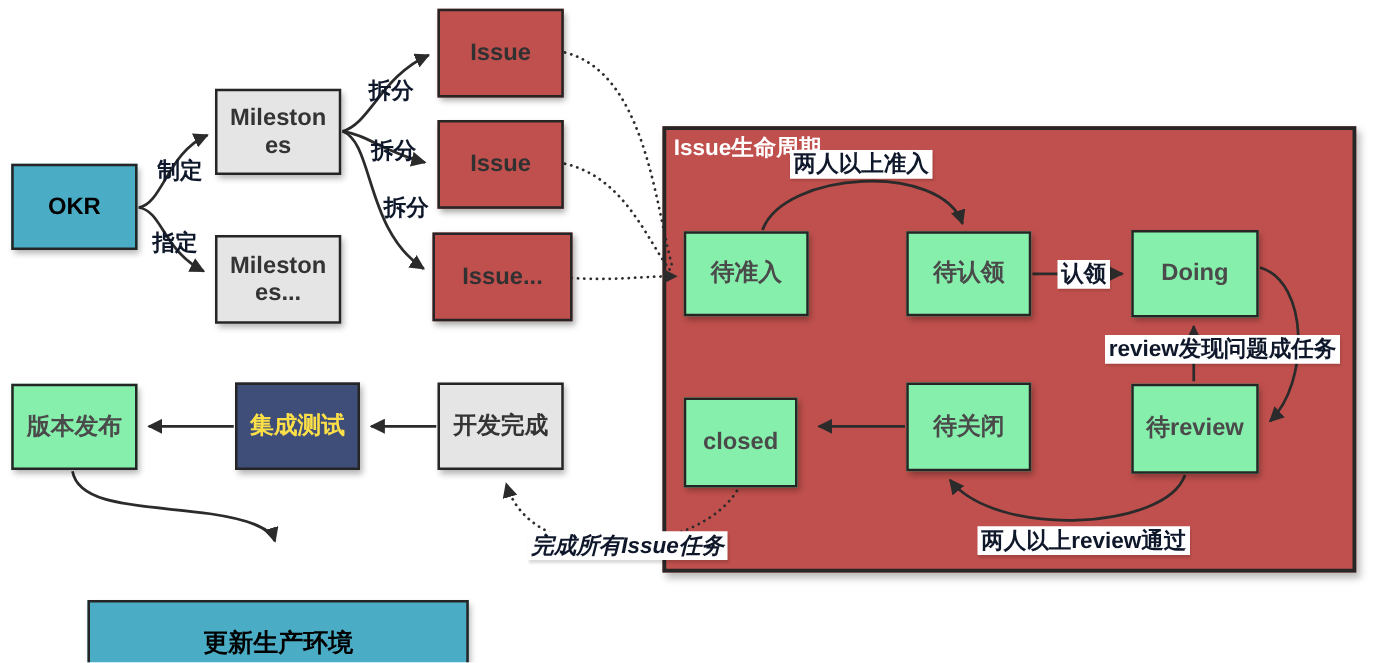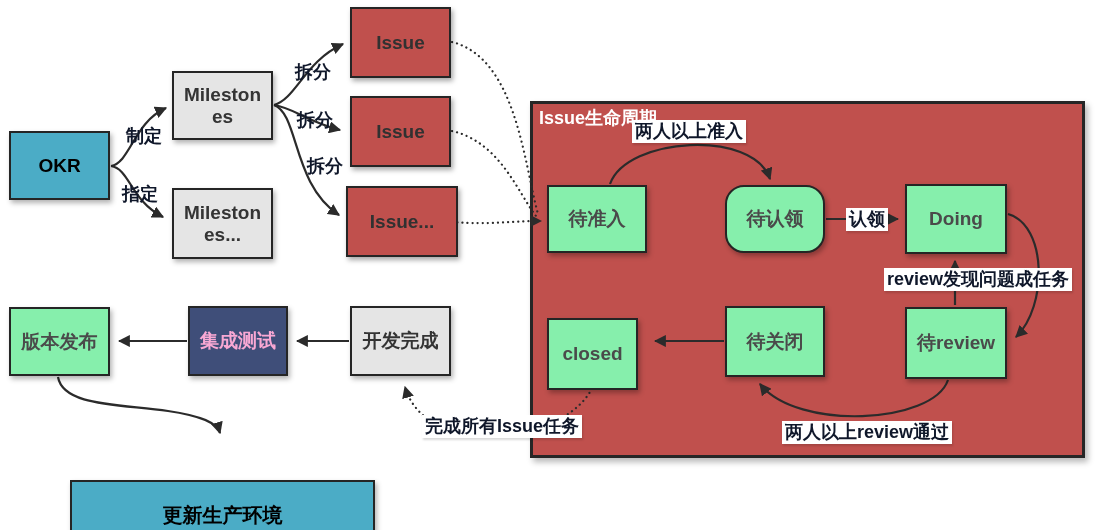--- a/index.html
+++ b/index.html
@@ -21,54 +21,54 @@
     position:absolute;display:flex;align-items:center;justify-content:center;
     text-align:center;font-weight:700;font-size:19px;color:#363636;
     border:2px solid #252525;box-sizing:border-box;padding:12px 7px;
     word-break:break-all;line-height:1.15;
     box-shadow:2px 3px 5px rgba(0,0,0,.3);
   }
   .teal{background:#4BACC6;color:#000000;}
   .gray{background:#e5e5e5;color:#343434;}
   .red{background:#C0504D;color:#313131;box-shadow:2px 3px 5px rgba(0,0,0,.35);}
   .orange{background:#86efac;color:#4a4a4a;}
-  .navy{background:#3F4E79;color:#f9a8d4;}
+  .navy{background:#3F4E79;color:#fde047;}
   .edge-label{
     position:absolute;font-size:18px;font-weight:700;color:#0f172a;white-space:nowrap;line-height:1.15;
   }
   .edge-label.boxed{background:#ffffff;padding:1px 3px;box-shadow:1px 2px 2px rgba(0,0,0,.15);}
   
   #n-okr{left:9px;top:131px;width:101px;height:69px;}
   #n-ms1{left:172px;top:71px;width:101px;height:69px;}
   #n-ms2{left:172px;top:188px;width:101px;height:71px;}
   #n-is1{left:350px;top:7px;width:101px;height:71px;}
   #n-is2{left:350px;top:96px;width:101px;height:71px;}
   #n-is3{left:330px;top:186px;width:112px;height:71px;margin-left:16px;}
   #panel{left:530px;top:101px;width:555px;height:357px;}
   #n-entry{left:547px;top:185px;width:100px;height:68px;}
-  #n-claim{left:725px;top:185px;width:100px;height:68px;border-radius:19px;}
+  #n-claim{left:725px;top:185px;width:100px;height:68px;}
   #n-doing{left:905px;top:184px;width:102px;height:70px;}
   #n-review{left:905px;top:307px;width:102px;height:72px;}
   #n-close{left:725px;top:306px;width:100px;height:71px;}
   #n-closed{left:547px;top:318px;width:91px;height:72px;}
   #n-release{left:9px;top:307px;width:101px;height:69px;}
   #n-int{left:188px;top:306px;width:100px;height:70px;}
   #n-dev{left:350px;top:306px;width:101px;height:70px;}
   #n-prod{left:70px;top:440px;width:305px;height:71px;font-size:20px;margin-top:40px;}
   
   #l-formulate{left:126px;top:126px;}
   #l-designate{left:122px;top:184px;}
   #l-split1{left:295px;top:62px;}
   #l-split2{left:297px;top:110px;}
   #l-split3{left:307px;top:156px;}
   #l-entry-rule{left:632px;top:120px;}
   #l-claim{left:846px;top:208px;}
   #l-review-issue{left:884px;top:268px;}
   #l-review-pass{left:782px;top:421px;}
-  #l-all-done{left:422px;top:415px;}
+  #l-all-done{left:422px;top:425px;font-style:italic;}
 </style>
 </head>
 <body>
 
 <div id="canvas">
 
   <div class="panel" id="panel">
     <div class="panel-title">Issue生命周期</div>
   </div>
 

